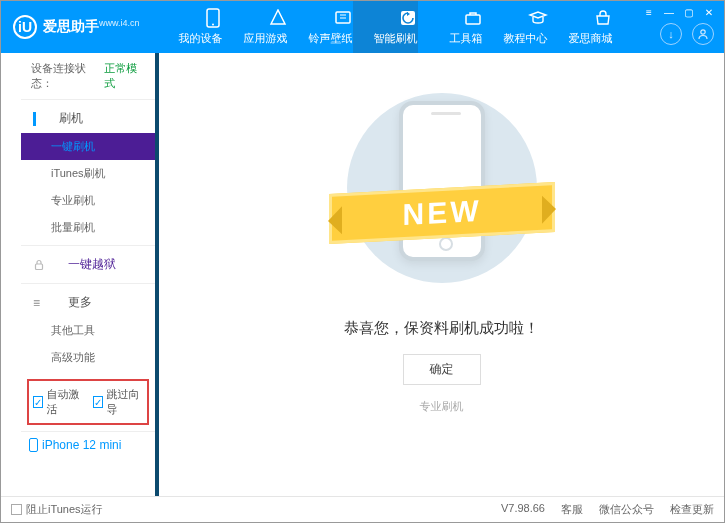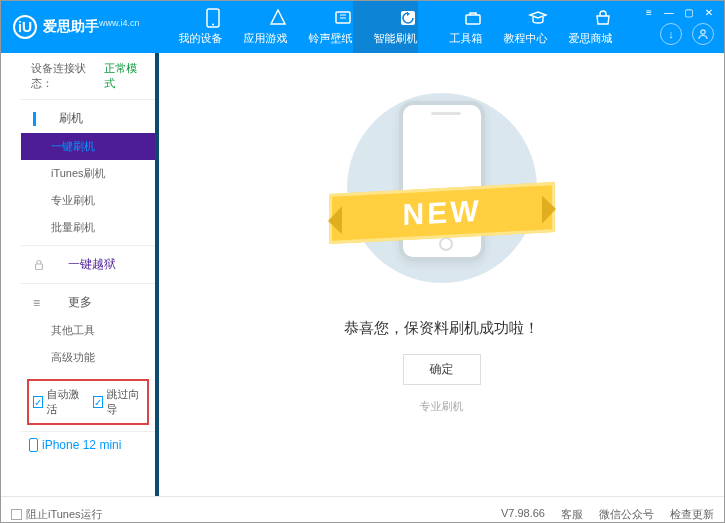--- a/index.html
+++ b/index.html
@@ -42,21 +42,21 @@
 .phone-ill { width:86px; height:160px; background:#fff; border:4px solid #cbd6dd; border-radius:14px; position:absolute; left:72px; top:18px; box-shadow: 0 3px 10px rgba(0,0,0,.08); }
 .phone-ill::after { content:""; position:absolute; width:30px; height:3px; background:#e3e3e3; border-radius:2px; top:7px; left:28px; }
 .phone-home { position:absolute; width:14px; height:14px; border:2px solid #d7dee3; border-radius:50%; bottom:6px; left:36px; }
 .banner { position:absolute; left:2px; top:105px; width:226px; height:50px; background:#ffcf3f; transform: skewY(-3deg); display:flex; align-items:center; justify-content:center; font-size:30px; font-weight:900; color:#fff; letter-spacing:3px; border:3px solid #ffe58a; }
 .banner::before, .banner::after { content:""; position:absolute; width:0; height:0; border:14px solid transparent; }
 .banner::before { left:-18px; border-right-color:#e0ae1f; top:10px; }
 .banner::after { right:-18px; border-left-color:#e0ae1f; top:10px; }
 .msg-line { margin-top:26px; font-size:15px; color:#333; }
 .ok-btn { margin-top:16px; border:1px solid #ddd; background:#fff; padding:6px 26px; font-size:12px; cursor:pointer; color:#444; }
 .log-link { margin-top:14px; font-size:11px; color:#aaa; cursor:pointer; }
-.footer { height:26px; border-top:1px solid #e5e5e5; display:flex; align-items:flex-end; padding:0 10px; font-size:11px; color:#666; }
+.footer { height:26px; border-top:1px solid #e5e5e5; display:flex; align-items:center; padding:0 10px; font-size:11px; color:#666; }
 .footer .left { display:flex; align-items:center; gap:4px; }
 .footer .chkbox2 { width:11px; height:11px; border:1px solid #aaa; }
 .footer .right { margin-left:auto; display:flex; gap:16px; }
 svg { display:block; }
 </style>
 </head>
 <body>
 
 <div class="window">
 

